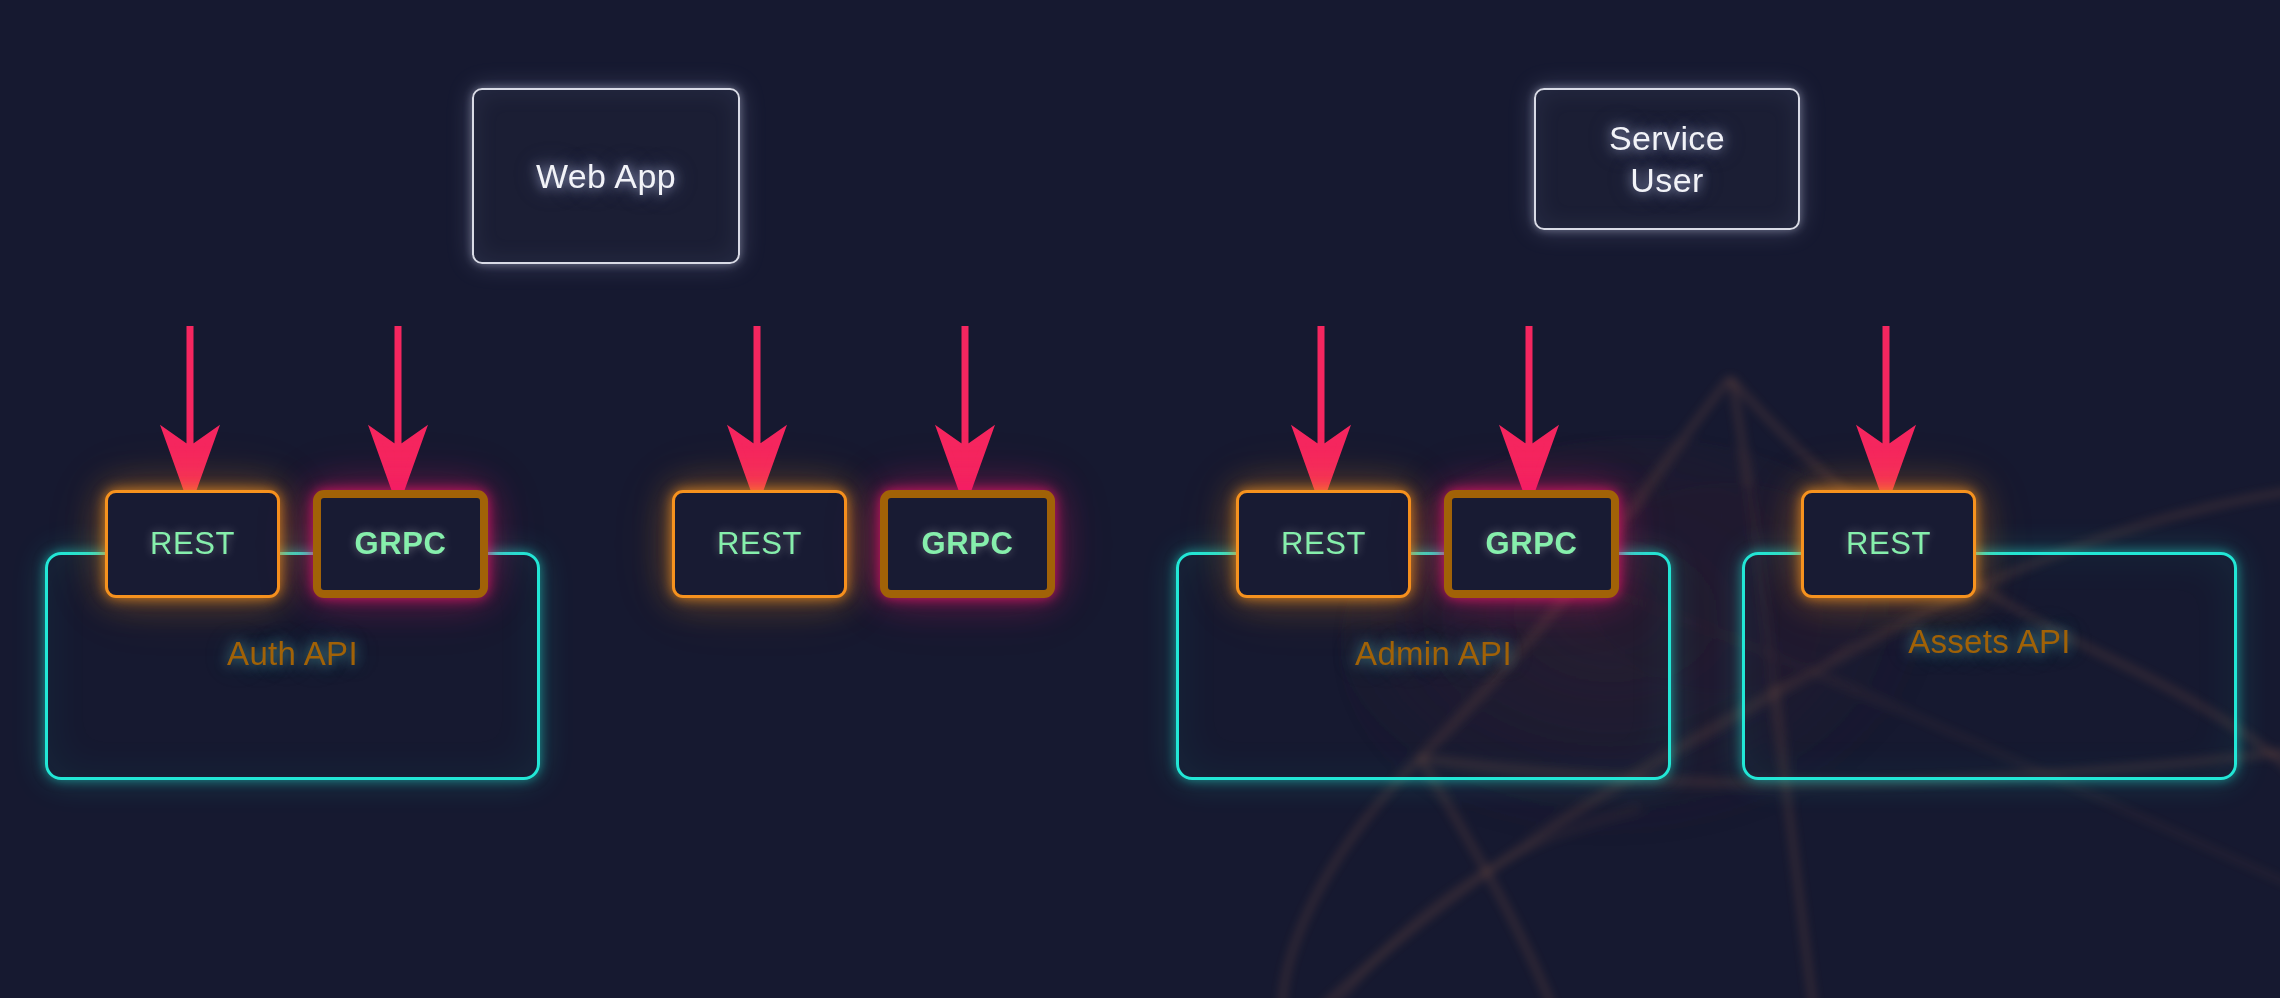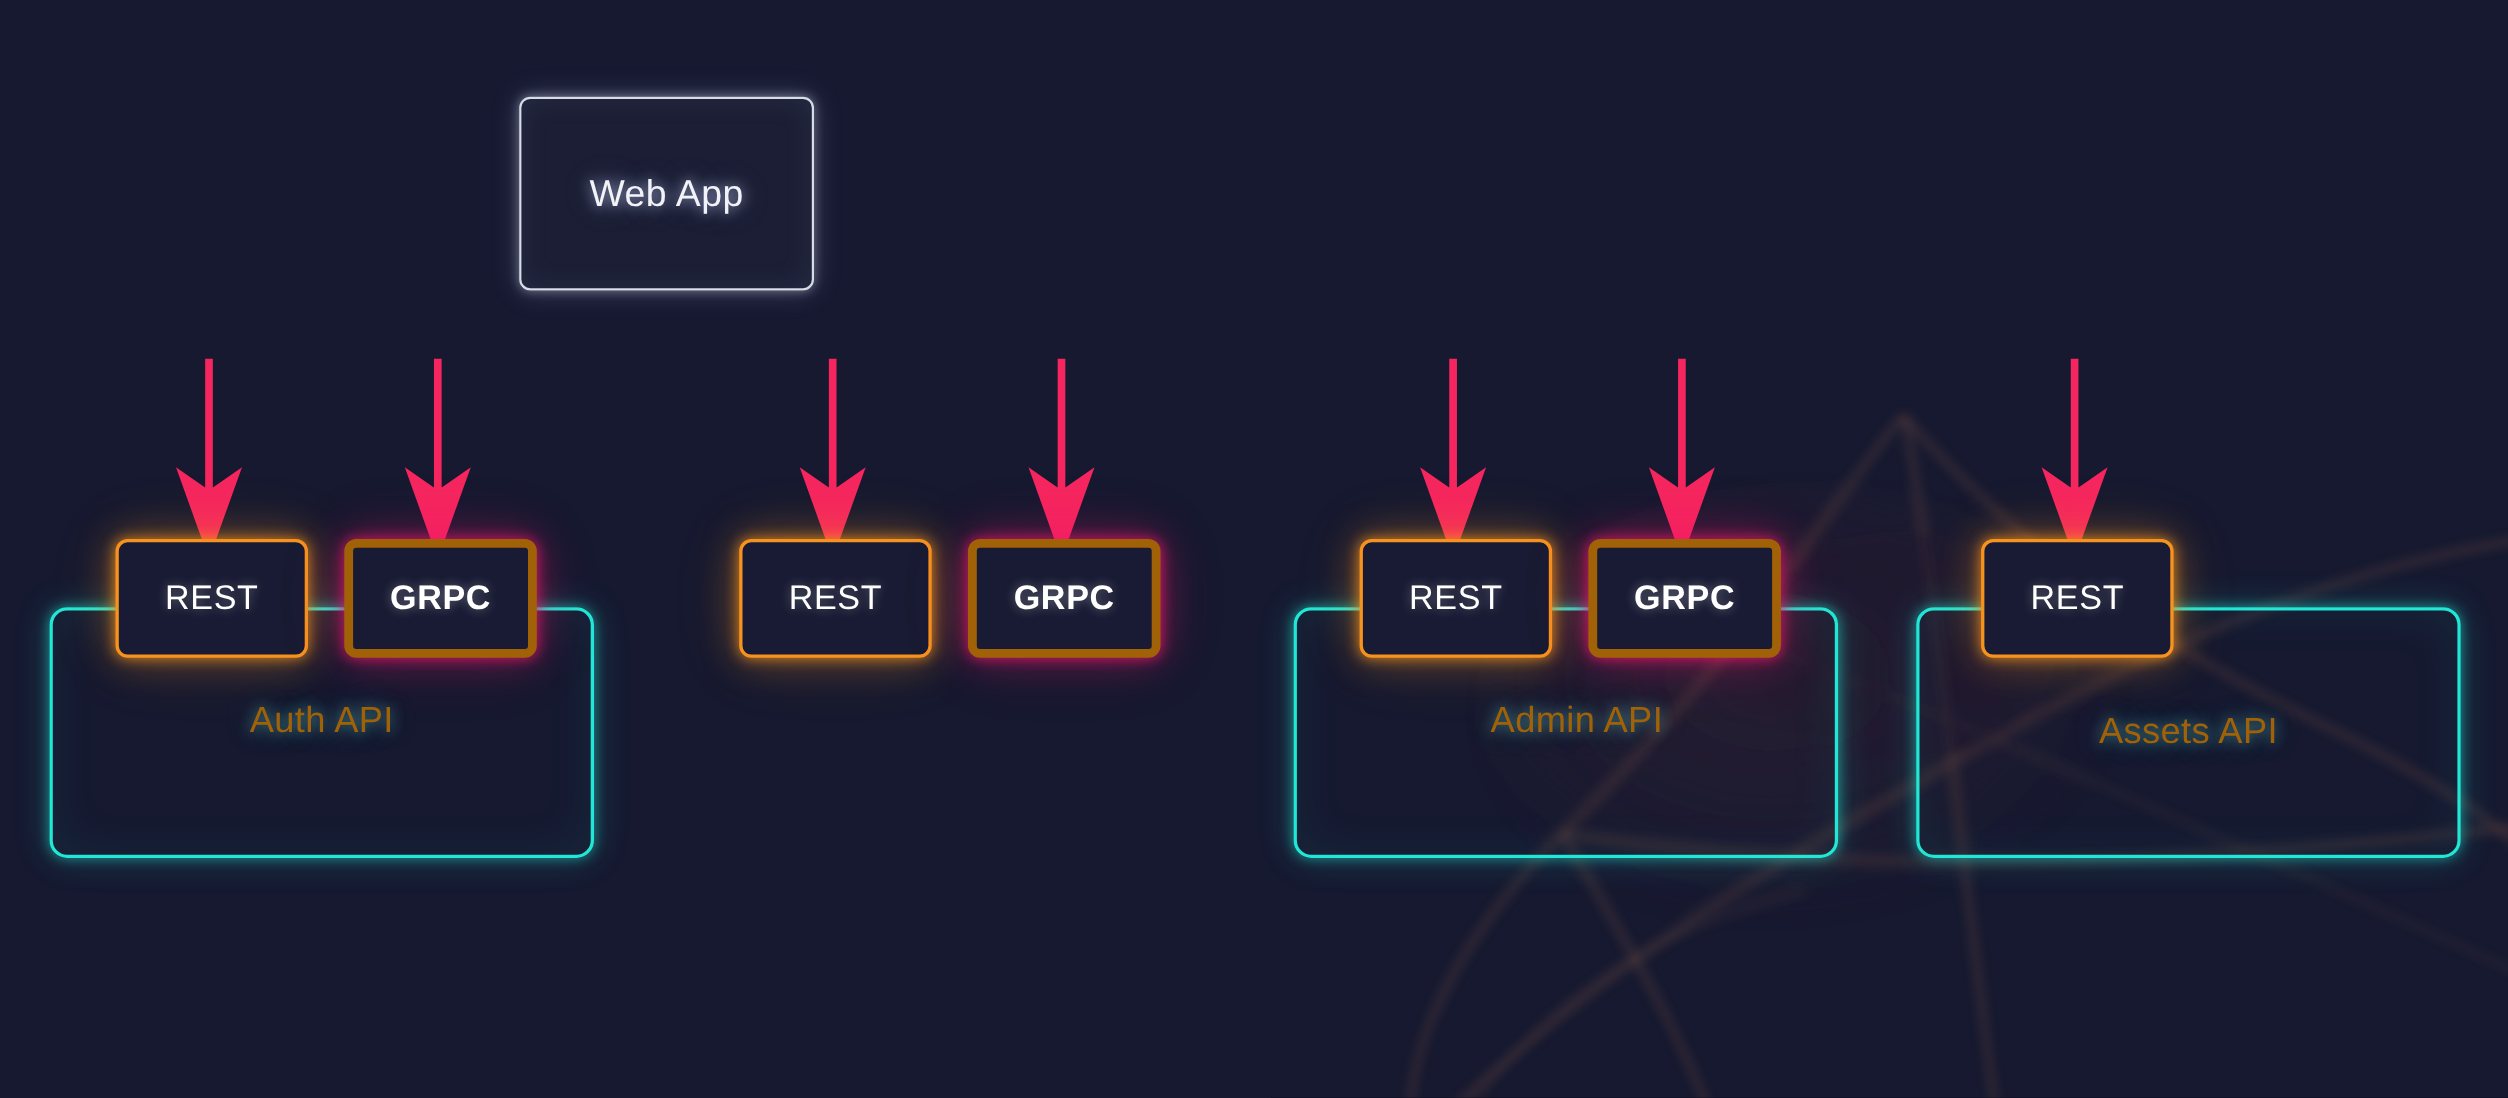--- a/index.html
+++ b/index.html
@@ -84,21 +84,21 @@
 
   
   .proto-box {
     position: absolute;
     box-sizing: border-box;
     border-radius: 11px;
     background: #181b33;
     display: flex;
     align-items: center;
     justify-content: center;
-    color: #ffffff;
+    color: #86efac;
     font-size: 31px;
     font-weight: 300;
     letter-spacing: 0.6px;
     z-index: 6;
   }
   .proto-rest {
     border: 3px solid #f6921e;
     box-shadow:
       0 0 13px rgba(246,146,30,0.80),
       0 0 36px rgba(246,146,30,0.38),
@@ -147,20 +147,26 @@
       </g>
       <ellipse cx="610" cy="250" rx="140" ry="105" fill="#2a1c30" fill-opacity="0.55"></ellipse>
     </g>
   </svg>
 
   <div class="client-box" style="left:472px; top:88px; width:268px; height:176px;">
     <span>Web App</span>
   </div>
 
 
+  <div class="client-box" style="left:1534px; top:88px; width:266px; height:142px;">
+    <span>
+      <span>Service</span><br>
+      <span>User</span>
+    </span>
+  </div>
 
   <svg class="arrow" style="left:150px; top:326px;" width="80" height="172" viewBox="0 0 80 172">
     <path d="M 40 0 L 40 166 M 40 172 L 17 108 L 40 124 L 63 108 Z" fill="#f5265f" stroke="#f5265f" stroke-width="7" stroke-linejoin="miter"></path>
   </svg>
   <svg class="arrow" style="left:358px; top:326px;" width="80" height="172" viewBox="0 0 80 172">
     <path d="M 40 0 L 40 166 M 40 172 L 17 108 L 40 124 L 63 108 Z" fill="#f5265f" stroke="#f5265f" stroke-width="7" stroke-linejoin="miter"></path>
   </svg>
   <svg class="arrow" style="left:717px; top:326px;" width="80" height="172" viewBox="0 0 80 172">
     <path d="M 40 0 L 40 166 M 40 172 L 17 108 L 40 124 L 63 108 Z" fill="#f5265f" stroke="#f5265f" stroke-width="7" stroke-linejoin="miter"></path>
   </svg>
@@ -198,19 +204,19 @@
     <div class="service-label" style="top:80px;padding-left:20px;">Admin API</div>
   </div>
   <div class="proto-box proto-rest" style="left:1236px; top:490px; width:175px; height:108px;">
     <span class="proto-label">REST</span>
   </div>
   <div class="proto-box proto-grpc" style="left:1444px; top:490px; width:175px; height:108px;">
     <span class="proto-label">GRPC</span>
   </div>
 
   <div class="service-box" style="left:1742px; top:552px; width:495px; height:228px;">
-    <div class="service-label" style="top:90px;">Assets API</div>
+    <div class="service-label" style="top:68px;">Assets API</div>
   </div>
   <div class="proto-box proto-rest" style="left:1801px; top:490px; width:175px; height:108px;">
     <span class="proto-label">REST</span>
   </div>
 
 </div>
 
 </body></html>

